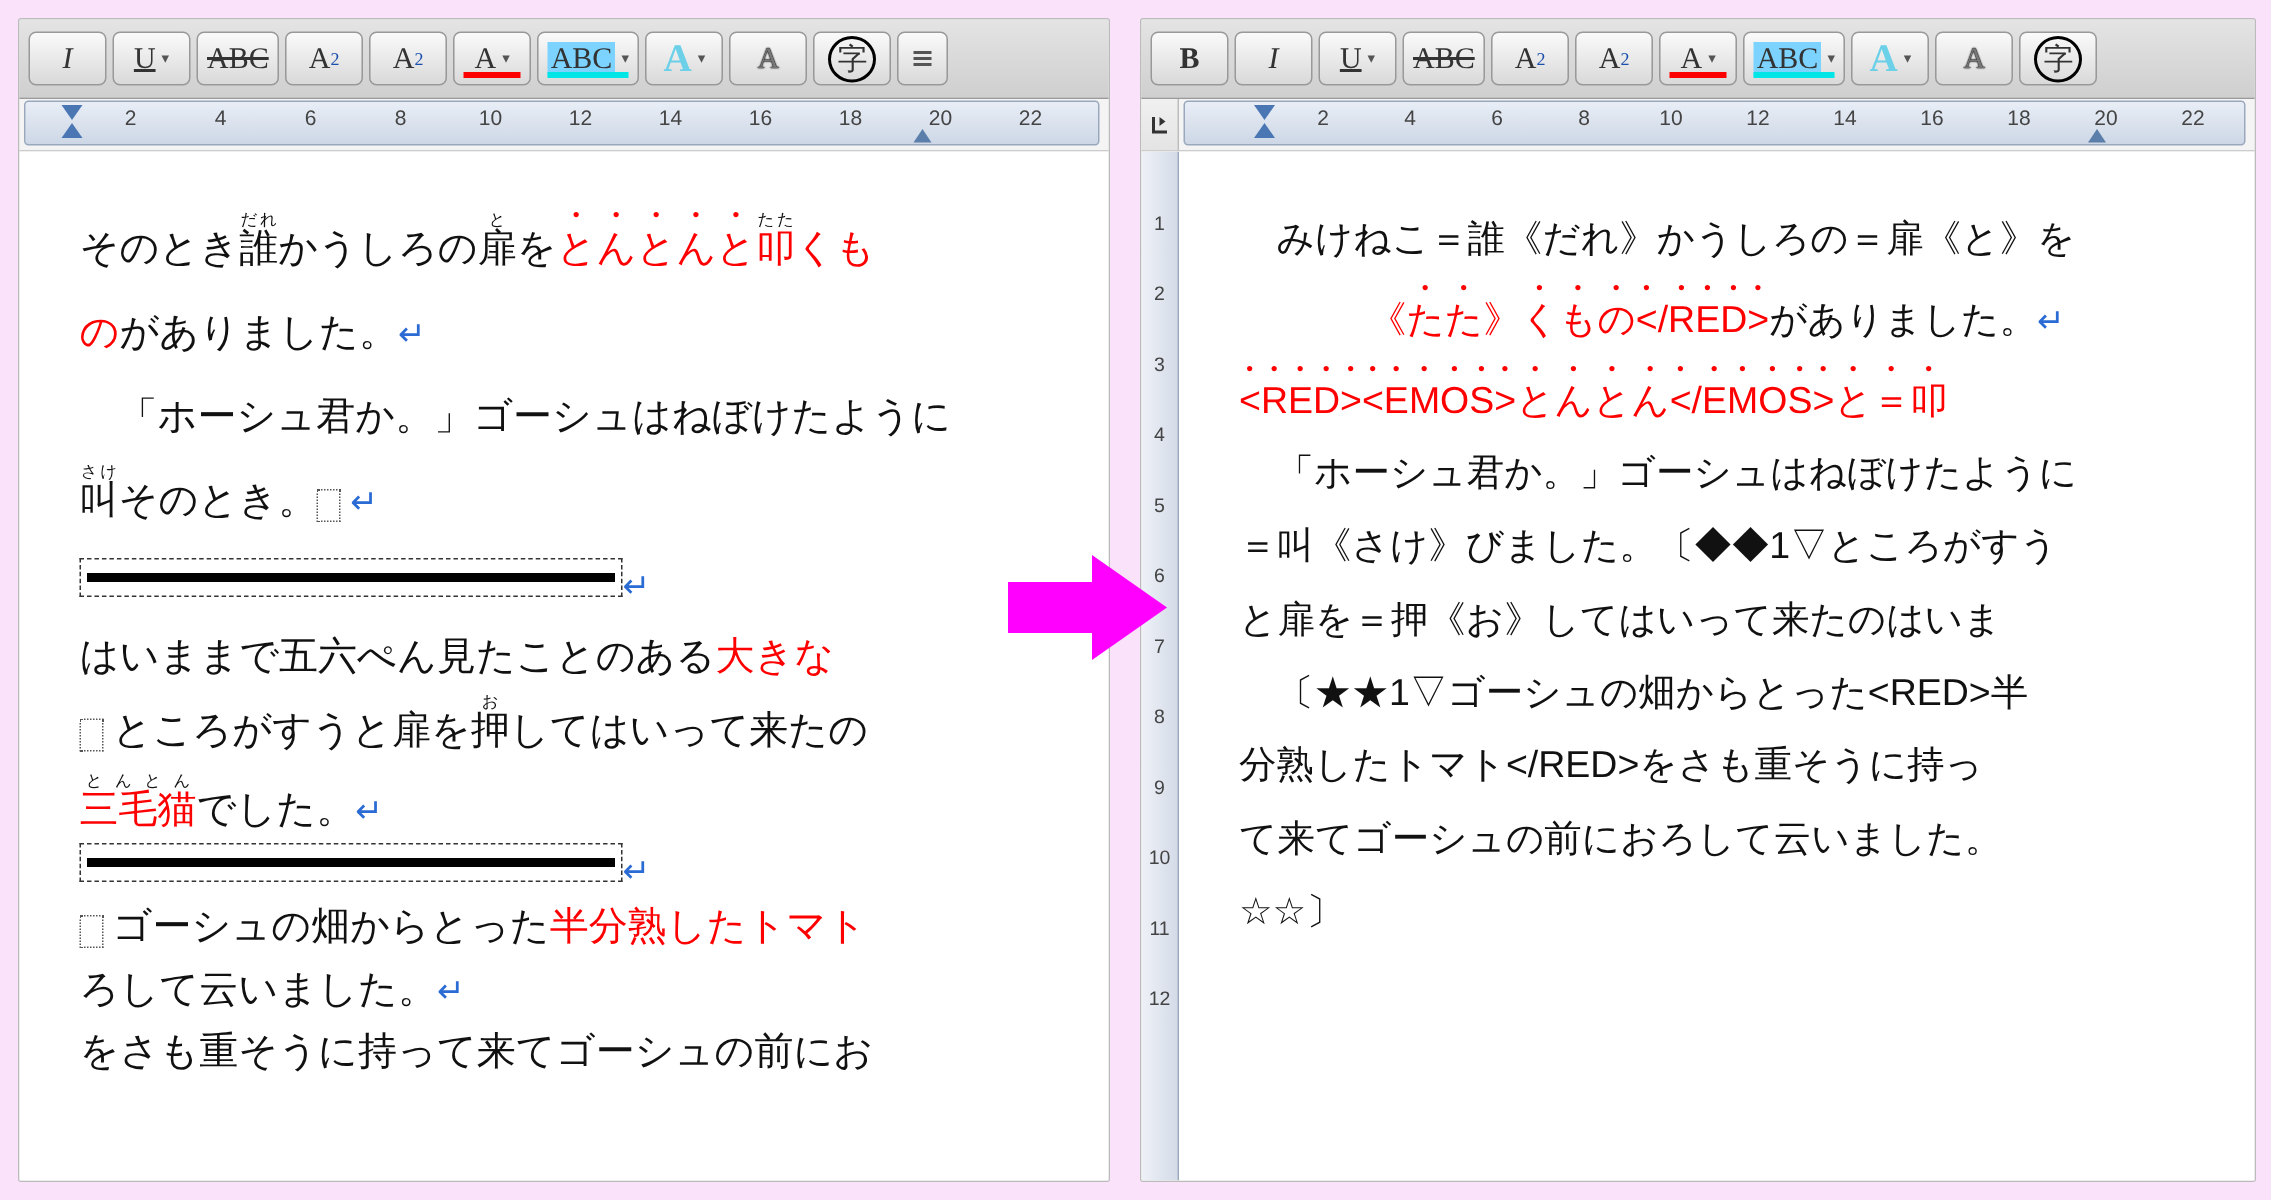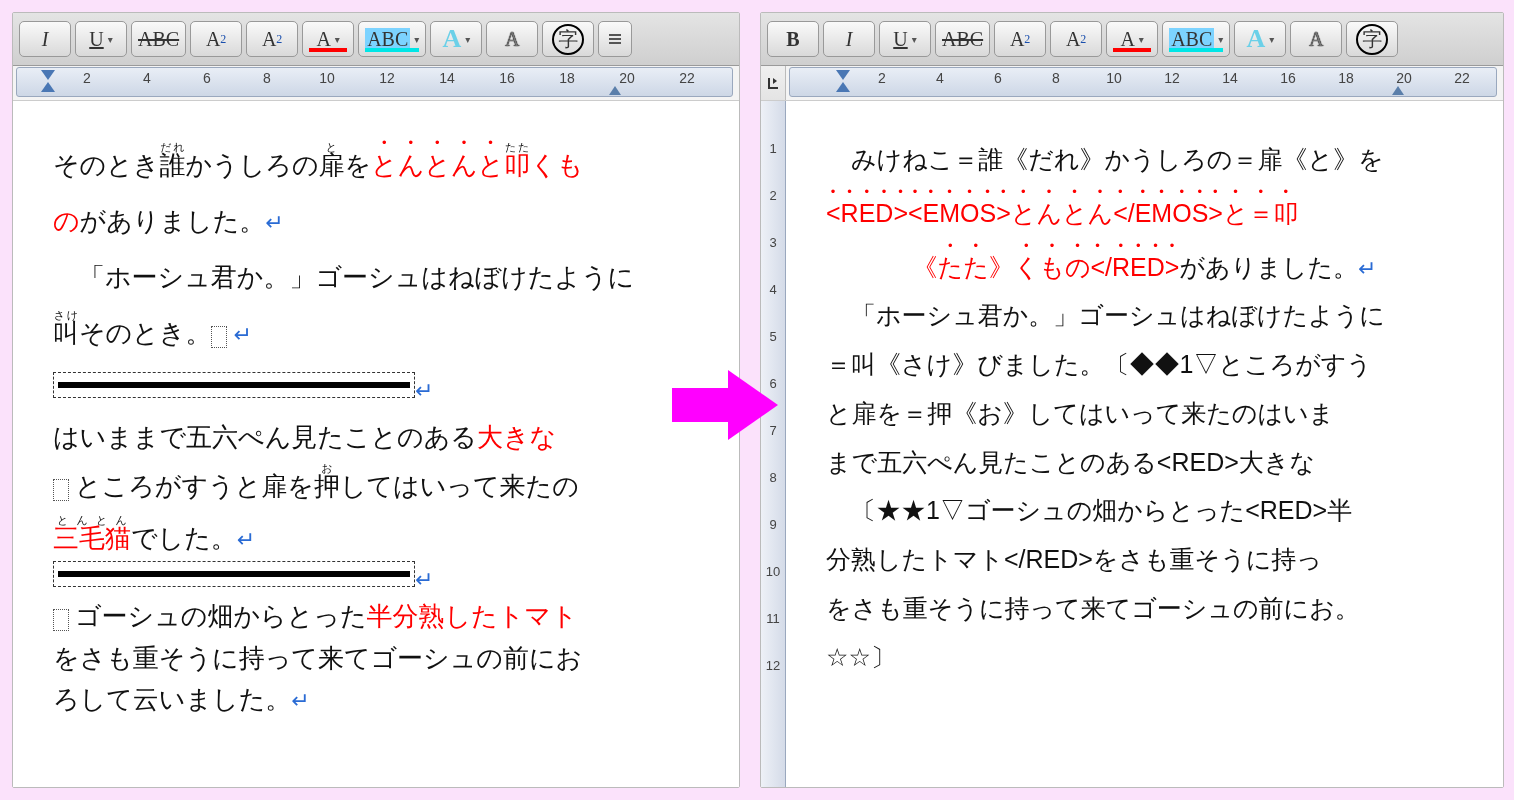--- a/index.html
+++ b/index.html
@@ -144,22 +144,22 @@
         <div>
           <span class="anchor"></span><span>ところがすうと扉を</span><ruby><span>押</span><rt>お</rt></ruby><span>してはいって来たの</span>
         </div>
         <div style="line-height:1.6">
           <ruby><span class="red">三毛猫</span><rt>とんとん</rt></ruby><span>でした。</span><span class="pmark">↵</span>
         </div>
         <div style="line-height:1.4"><span class="imgframe"></span><span class="pmark">↵</span></div>
         <div style="line-height:1.6">
           <span class="anchor"></span><span>ゴーシュの畑からとった</span><span class="red">半分熟したトマト</span>
         </div>
+        <div style="line-height:1.6"><span>ろして云いました。</span><span class="pmark">↵</span></div>
         <div style="line-height:1.6"><span>をさも重そうに持って来てゴーシュの前にお</span></div>
-        <div style="line-height:1.6"><span>ろして云いました。</span><span class="pmark">↵</span></div>
       </div>
     </div>
   </div>
 
   <div class="pane" id="pane-right">
     <div class="toolbar">
       <div class="tbtn">
           <span style="font-weight:bold">B</span>
         </div>
       <div class="tbtn">
@@ -236,31 +236,30 @@
         <span>6</span>
         <span>7</span>
         <span>8</span>
         <span>9</span>
         <span>10</span>
         <span>11</span>
         <span>12</span>
       </div>
       <div class="page right">
         <div>　<span>みけねこ＝誰《だれ》かうしろの＝扉《と》を</span></div>
-        <div><span class="red emph">&lt;RED&gt;&lt;EMOS&gt;とんとん&lt;/EMOS&gt;と＝叩</span></div>
         <div style="text-align:center">
           <span class="red emph">《たた》くもの&lt;/RED&gt;</span><span>がありました。</span><span class="pmark">↵</span>
         </div>
+        <div><span class="red emph">&lt;RED&gt;&lt;EMOS&gt;とんとん&lt;/EMOS&gt;と＝叩</span></div>
         <div>　<span>「ホーシュ君か。」ゴーシュはねぼけたように</span></div>
         <div><span>＝叫《さけ》びました。〔◆◆1▽ところがすう</span></div>
         <div><span>と扉を＝押《お》してはいって来たのはいま</span></div>
-        <div><span>まで五六ぺん見たことのある&lt;RED&gt;大きな</span></div>
         <div>　<span>〔★★1▽ゴーシュの畑からとった&lt;RED&gt;半</span></div>
         <div><span>分熟したトマト&lt;/RED&gt;をさも重そうに持っ</span></div>
-        <div><span>をさも重そうに持って来てゴーシュの前にお。</span></div>
+        <div><span>て来てゴーシュの前におろして云いました。</span></div>
         <div><span>☆☆〕</span></div>
       </div>
     </div>
   </div>
 
   <div class="arrow">
     <div class="shaft"></div>
       <div class="head"></div>
   </div>
 </div>

